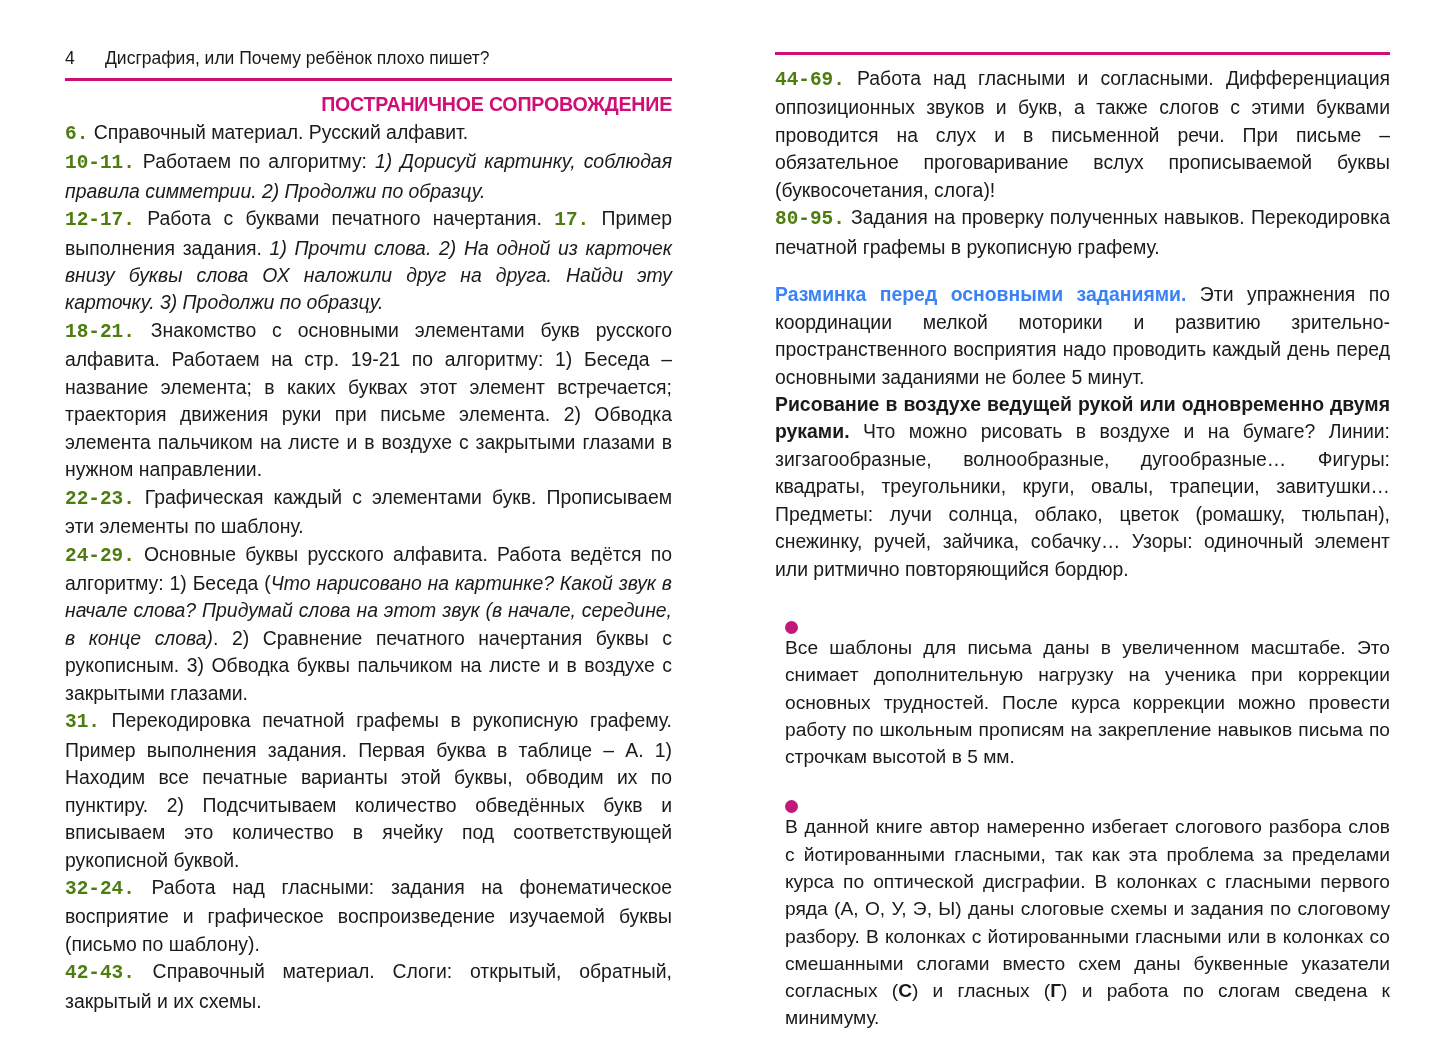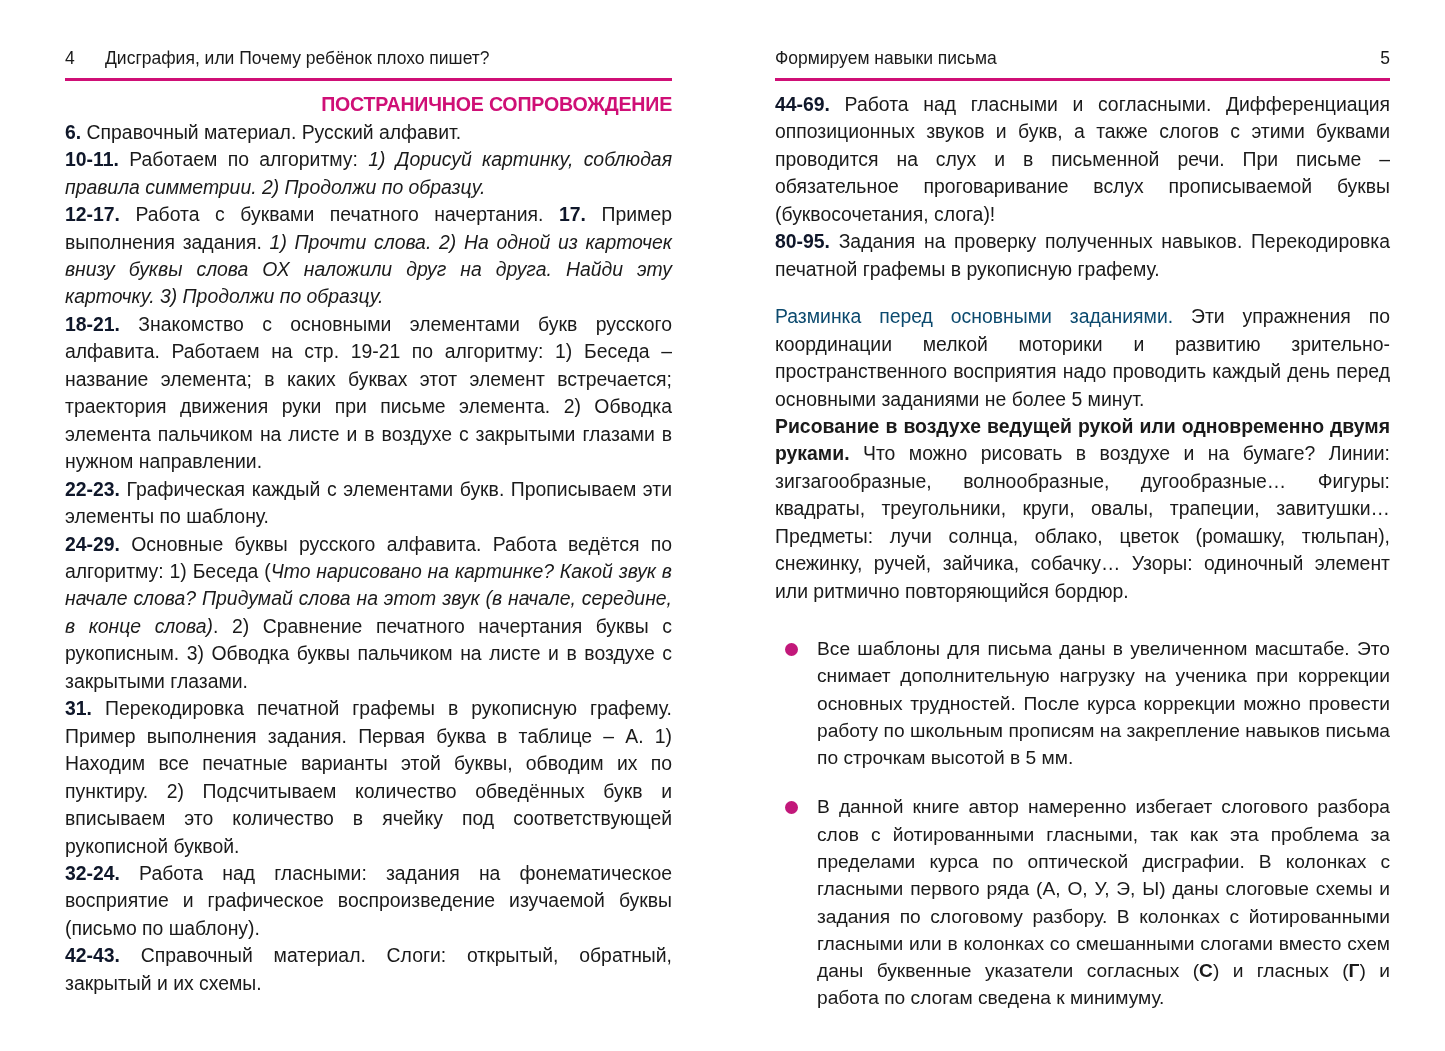--- a/index.html
+++ b/index.html
@@ -76,37 +76,39 @@
   .section-title {
     color: #cf0f76;
     font-weight: bold;
     font-size: 19.6px;
     letter-spacing: -0.2px;
     text-align: right;
     margin-bottom: 1px;
   }
 
   .num {
-    color: #0f172a;
+    color: #4d7c0f;
     font-weight: bold;
     white-space: nowrap;
+    font-family: Liberation Mono, monospace;
   }
   .it { font-style: italic; }
   .bd { font-weight: bold; }
-  .bd-pink { font-weight: normal; color: #0c4a6e; }
+  .bd-pink { font-weight: bold; color: #3b82f6; }
 
   
   .bullets {
     margin-top: 30px;
   }
   .bullet-item {
     display: flex;
     align-items: flex-start;
     margin-bottom: 22px;
     padding-left: 10px;
+    flex-direction: column;
   }
   .bullet-dot {
     flex: 0 0 auto;
     width: 13px;
     height: 13px;
     border-radius: 50%;
     background: #c2187a;
     margin-top: 8px;
     margin-right: 19px;
   }
@@ -145,26 +147,20 @@
           <p class="para indent"><span class="num">24-29.</span><span> Основные буквы русского алфавита. Работа ведётся по алгоритму: 1) Беседа (</span><span class="it">Что нарисовано на картинке? Какой звук в начале слова? Придумай слова на этот звук (в начале, середине, в конце слова)</span><span>. 2) Сравнение печатного начертания буквы с рукописным. 3) Обводка буквы пальчиком на листе и в воздухе с закрытыми глазами.</span></p>
           <p class="para indent"><span class="num">31.</span><span> Перекодировка печатной графемы в рукописную графему. Пример выполнения задания. Первая буква в таблице – А. 1) Находим все печатные варианты этой буквы, обводим их по пунктиру. 2) Подсчитываем количество обведённых букв и вписываем это количество в ячейку под соответствующей рукописной буквой.</span></p>
           <p class="para indent"><span class="num">32-24.</span><span> Работа над гласными: задания на фонематическое восприятие и графическое воспроизведение изучаемой буквы (письмо по шаблону).</span></p>
           <p class="para indent"><span class="num">42-43.</span><span> Справочный материал. Слоги: открытый, обратный, закрытый и их схемы.</span></p>
         </div>
     </div>
   </div>
 
   <div class="page page-right">
 
-    <div class="running-head">
-      <div class="rh-row">
-        <span class="title">Формируем навыки письма</span>
-        <span class="folio">5</span>
-      </div>
-    </div>
 
     <div class="rule"></div>
 
     <div class="body-col">
       <div id="right-entries">
           <p class="para indent"><span class="num">44-69.</span><span> Работа над гласными и согласными. Дифференциация оппозиционных звуков и букв, а также слогов с этими буквами проводится на слух и в письменной речи. При письме – обязательное проговаривание вслух прописываемой буквы (буквосочетания, слога)!</span></p>
           <p class="para indent"><span class="num">80-95.</span><span> Задания на проверку полученных навыков. Перекодировка печатной графемы в рукописную графему.</span></p>
         </div>
 
       <p class="para indent" style="margin-top:20px !important;">

